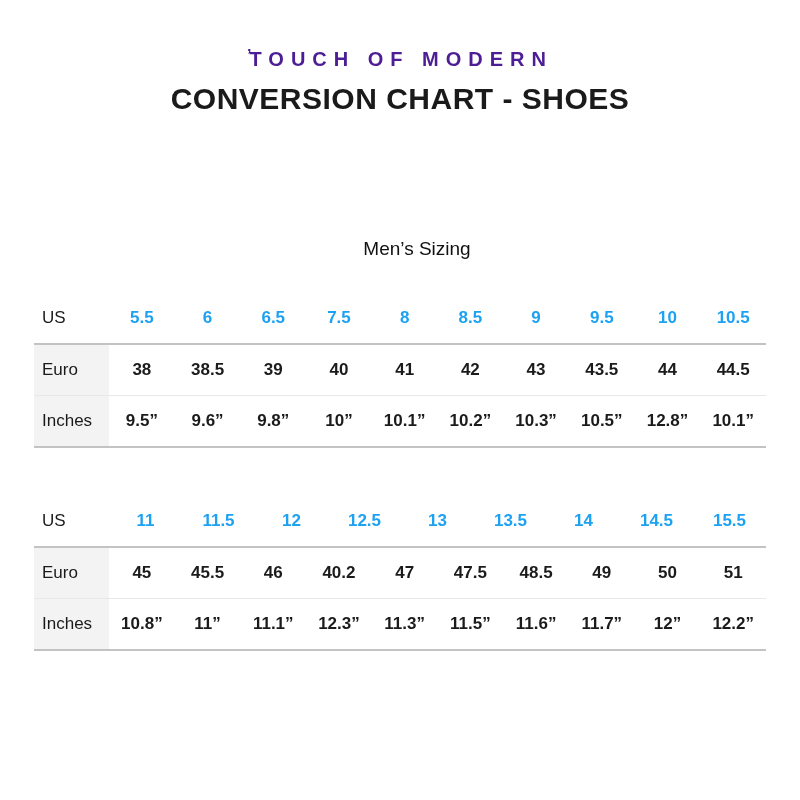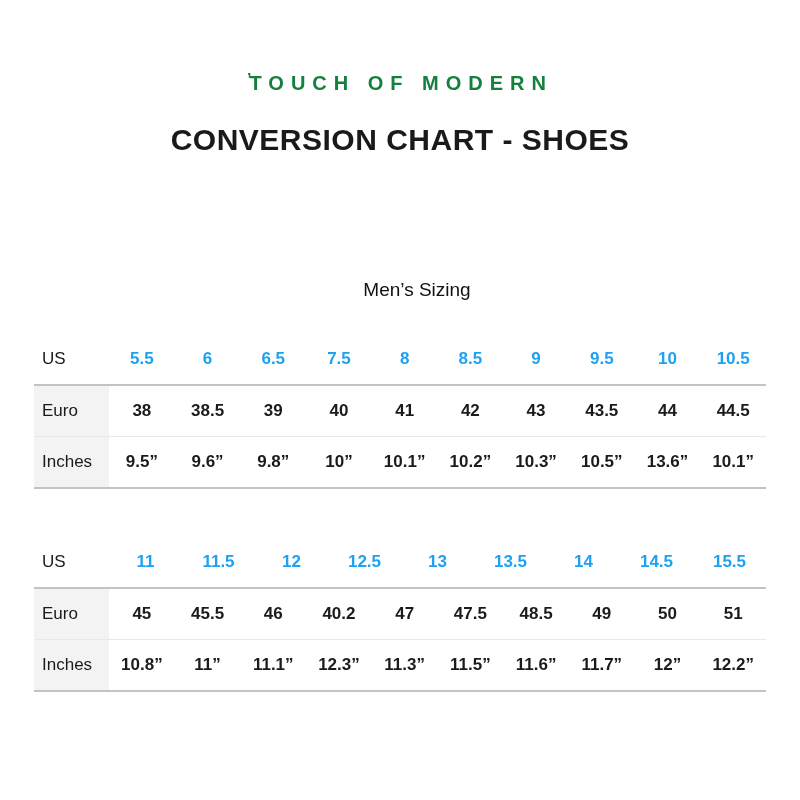--- a/index.html
+++ b/index.html
@@ -11,37 +11,37 @@
   }
   html,body{margin:0;padding:0;}
   body{
     width:800px;height:800px;
     background:#ffffff;
     font-family:"Liberation Sans","DejaVu Sans",sans-serif;
     color:var(--text);
     overflow:hidden;
   }
   .brand{
-    margin-top:72px;
+    margin-top:48px;
     text-align:center;
     font-size:20px;
     font-weight:600;
     letter-spacing:7px;
-    color:#15803d;
+    color:#4c1d95;
     white-space:nowrap;
   }
   .brand .brand-mark{
     display:inline-block;
     transform:translateY(-6px);
     font-size:16px;
     letter-spacing:0;
     margin-right:-2px;
   }
   .title{
-    margin-top:28px;
+    margin-top:11px;
     text-align:center;
     font-size:30px;
     font-weight:600;
     letter-spacing:0.5px;
     color:#1a1a1a;
   }
   .section-label{
     margin-top:122px;
     text-align:center;
     font-size:19px;
@@ -128,21 +128,21 @@
     <div class="trow trow-inches">
       <div class="cell label-cell">Inches</div>
       <div class="cell value-cell">9.5”</div>
       <div class="cell value-cell">9.6”</div>
       <div class="cell value-cell">9.8”</div>
       <div class="cell value-cell">10”</div>
       <div class="cell value-cell">10.1”</div>
       <div class="cell value-cell">10.2”</div>
       <div class="cell value-cell">10.3”</div>
       <div class="cell value-cell">10.5”</div>
-      <div class="cell value-cell">13.6”</div>
+      <div class="cell value-cell">12.8”</div>
       <div class="cell value-cell">10.1”</div>
     </div>
   </div>
 
 <div class="sizing-table">
     <div class="trow trow-us">
       <div class="cell label-cell">US</div>
       <div class="cell value-cell">11</div>
       <div class="cell value-cell">11.5</div>
       <div class="cell value-cell">12</div>

